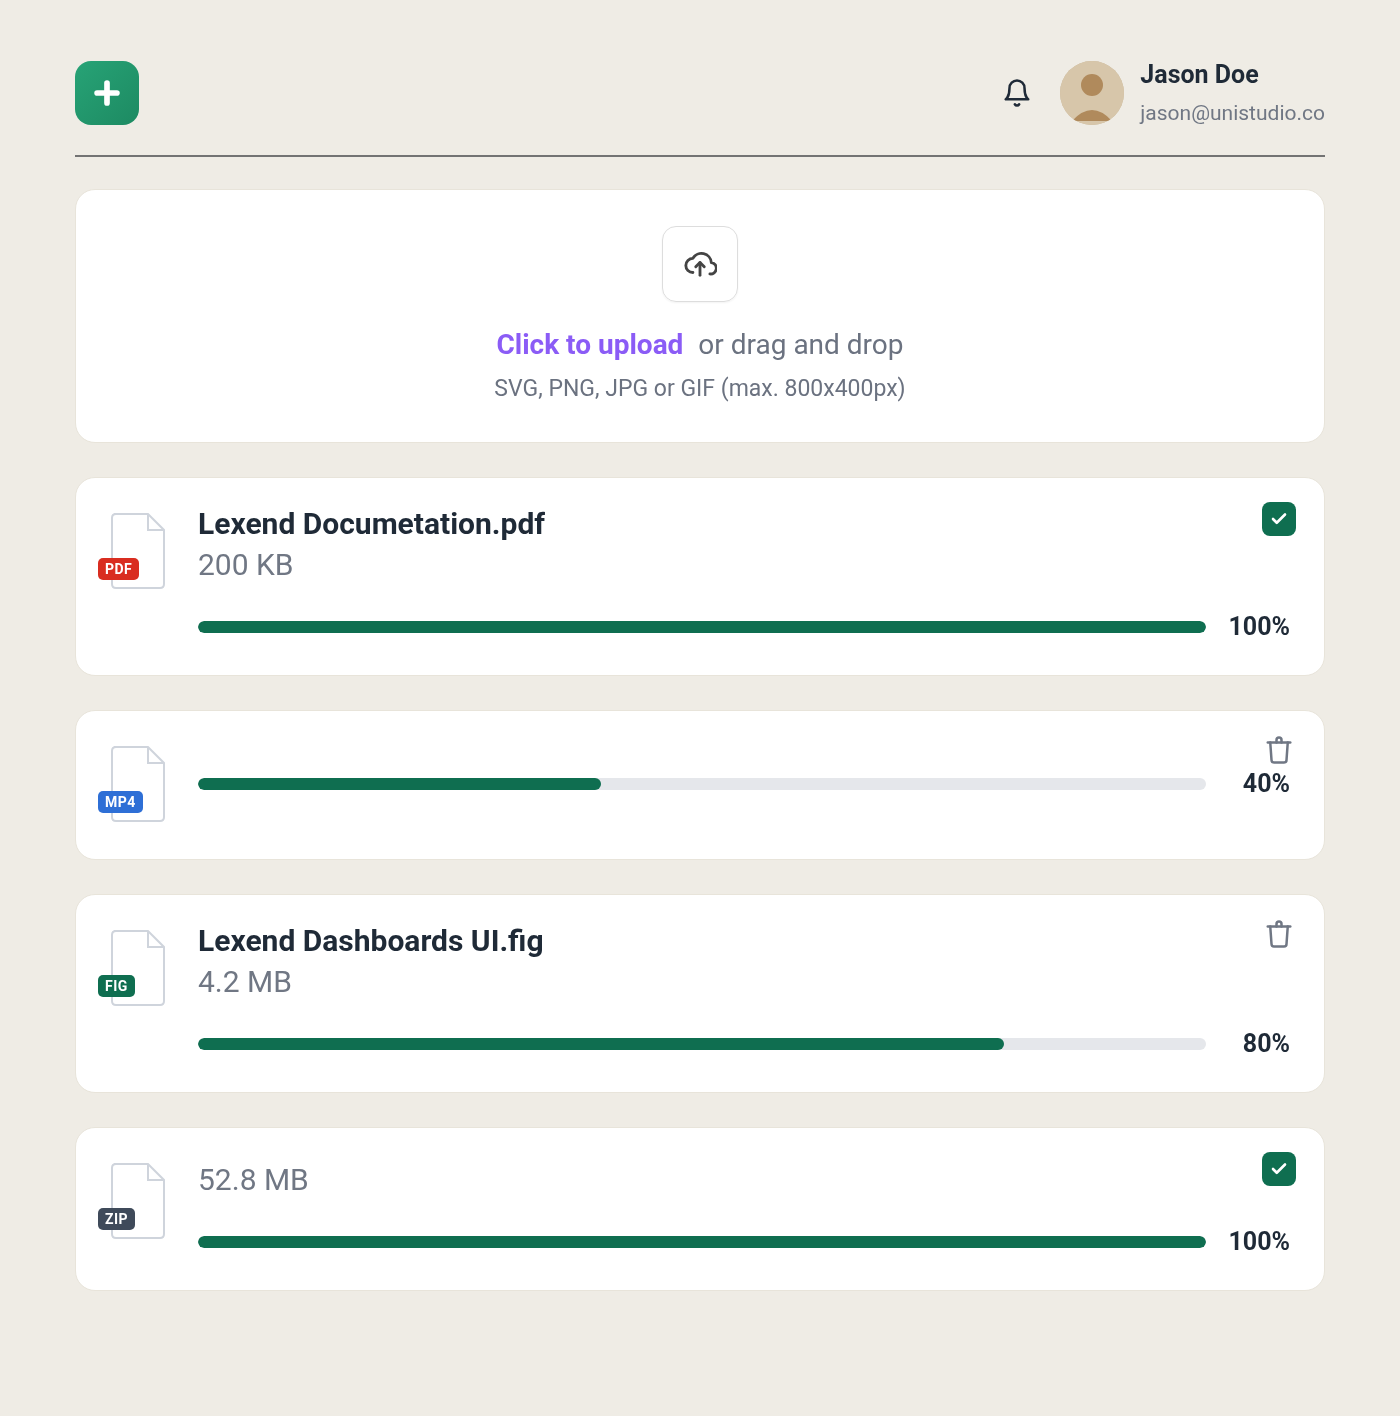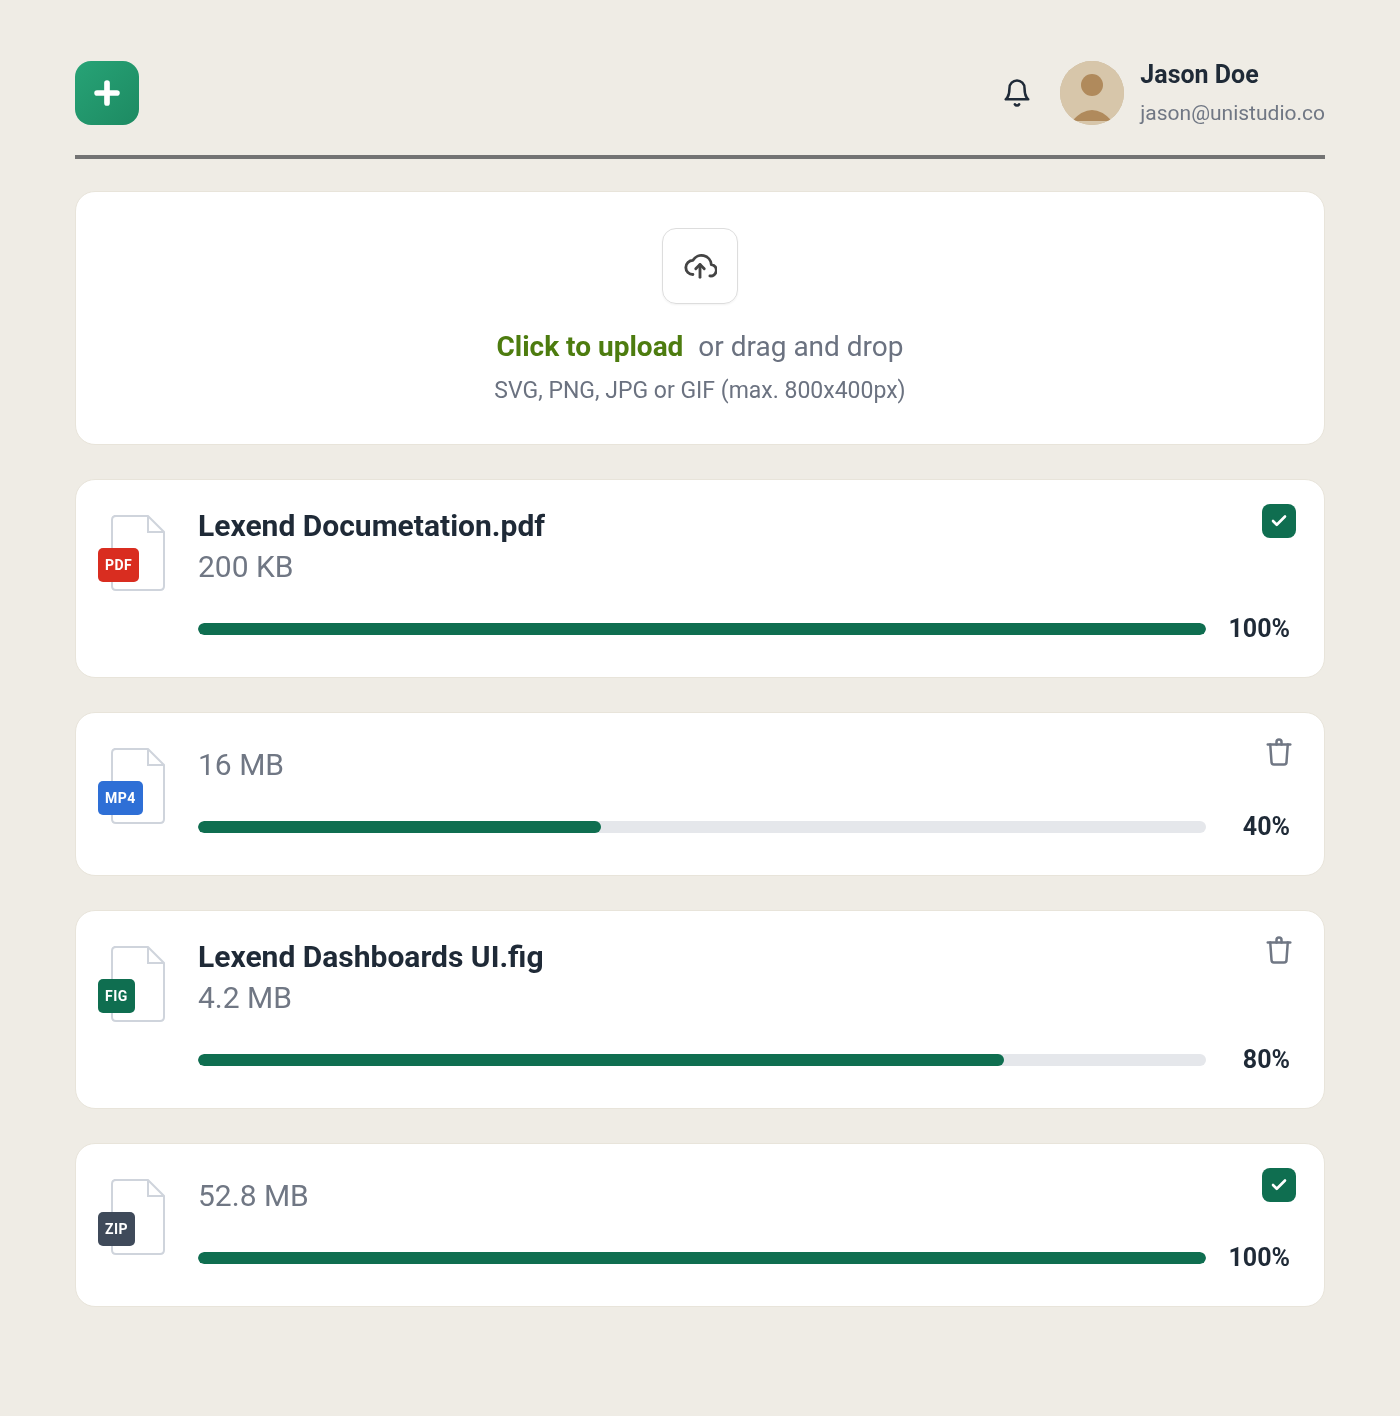--- a/index.html
+++ b/index.html
@@ -11,21 +11,21 @@
     padding: 0;
   }
   .container {
     padding: 60px 75px;
   }
   .header {
     display: flex;
     justify-content: space-between;
     align-items: center;
     padding-bottom: 30px;
-    border-bottom: 4px solid #737373;
+    border-bottom: 2px solid #737373;
     margin-bottom: 32px;
   }
   .logo {
     width: 64px;
     height: 64px;
     background: linear-gradient(135deg, #27a376, #1d8a62);
     border-radius: 16px;
     display: flex;
     align-items: center;
     justify-content: center;
@@ -66,21 +66,21 @@
     height: 76px;
     border: 1px solid #ddd;
     border-radius: 14px;
     display: flex;
     align-items: center;
     justify-content: center;
     margin: 0 auto 26px;
     box-shadow: 0 1px 2px rgba(0,0,0,0.05);
   }
   .upload-line1 { font-size: 28px; color: #6b7280; }
-  .upload-line1 strong { color: #4d7c0f; font-weight: 700; margin-right: 8px; }
+  .upload-line1 strong { color: #8b5cf6; font-weight: 700; margin-right: 8px; }
   .upload-line2 { font-size: 23px; color: #6b7280; margin-top: 14px; }
   .file-card {
     background: #fff;
     border: 1px solid #e8e4da;
     border-radius: 20px;
     padding: 28px 34px 34px 28px;
     margin-bottom: 34px;
     position: relative;
     display: flex;
     gap: 26px;
@@ -129,21 +129,21 @@
     border-radius: 6px;
   }
   .progress-pct { font-size: 25px; font-weight: 700; color: #1f2a37; min-width: 64px; text-align: right; }
   .file-badge {
     position: absolute;
     bottom: 12px;
     left: -6px;
     color: #fff;
     font-size: 14px;
     font-weight: 700;
-    padding: 9px 7px;
+    padding: 3px 7px;
     border-radius: 5px;
     letter-spacing: 0.5px;
   }
 </style>
 </head>
 <body>
 
 <div class="container">
   <div class="header">
     <div class="logo">
@@ -215,21 +215,20 @@
           </div>
         </div>
       </div>
       <div class="file-card">
         <div class="file-icon">
 <svg width="68" height="82" viewBox="0 0 68 82">
   <path d="M10 4 H44 L60 20 V74 Q60 78 56 78 H12 Q8 78 8 74 V8 Q8 4 12 4 Z" fill="#fff" stroke="#cfd4dc" stroke-width="2"></path>
   <path d="M44 4 V20 H60" fill="none" stroke="#cfd4dc" stroke-width="2"></path>
 </svg><div class="file-badge" style="background: rgb(46, 111, 214);">MP4</div></div>
         <div class="file-body">
-          <div class="file-size">16 MB</div>
           <div class="progress-row">
             <div class="progress-bar">
               <div class="progress-fill" style="width: 40%;"></div>
             </div>
             <div class="progress-pct">40%</div>
           </div>
         </div>
         <div class="file-action">
           <span><svg width="30" height="30" viewBox="0 0 24 24" fill="none" stroke="#707784" stroke-width="2" stroke-linecap="round" stroke-linejoin="round">
               <polyline points="3 6 5 6 21 6"></polyline>

